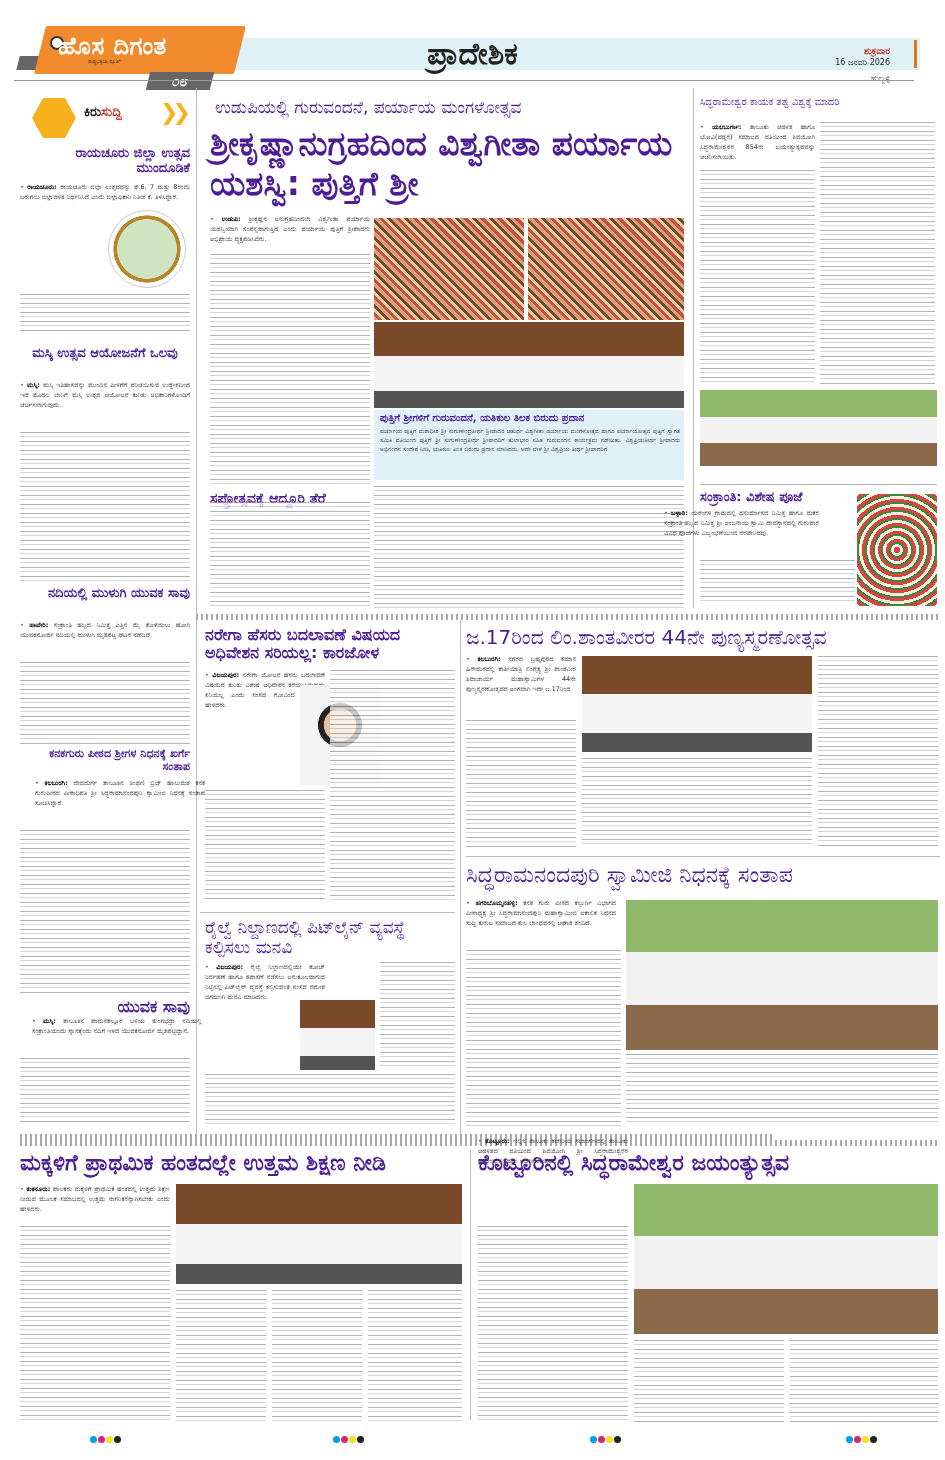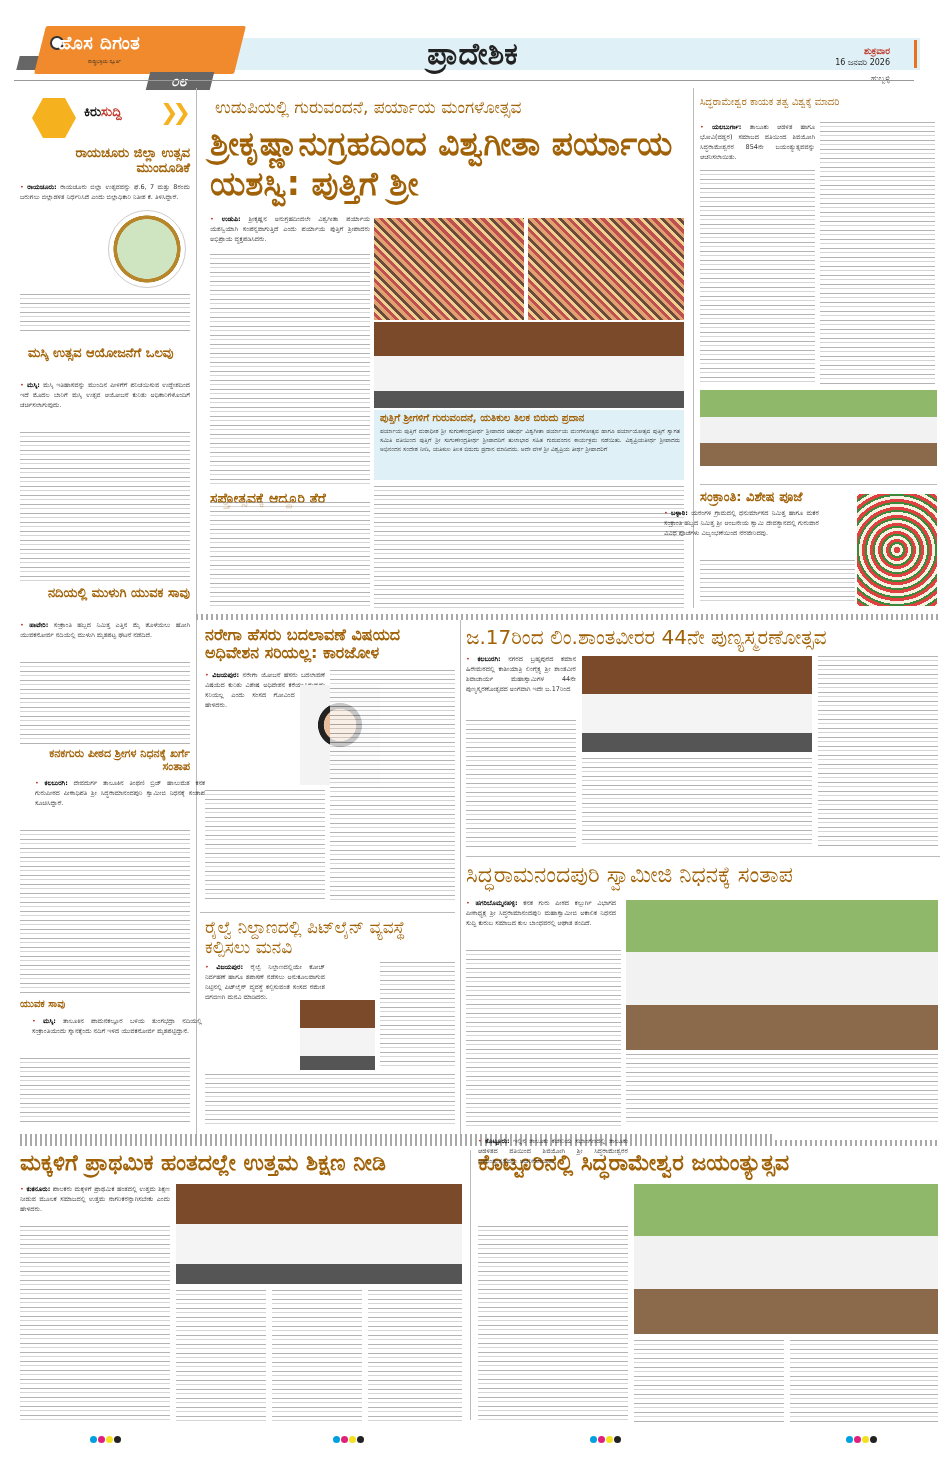--- a/index.html
+++ b/index.html
@@ -4,34 +4,34 @@
 <style>
   *{box-sizing:border-box;margin:0;padding:0}
   html,body{width:945px;height:1460px;background:#fff;overflow:hidden}
   body{position:relative;font-family:"DejaVu Sans",sans-serif;color:#111}
   .abs{position:absolute}
   
   .mast-band{left:120px;top:38px;width:800px;height:32px;background:#dff0f6}
   .mast-line{left:14px;top:80px;width:900px;height:1px;background:#999}
   .logo-box{left:40px;top:26px;width:200px;height:48px;background:#f08a2c;transform:skewX(-14deg);border-radius:2px}
   .logo-gray-l{left:18px;top:56px;width:40px;height:14px;background:#666;transform:skewX(-14deg)}
-  .logo-text{left:58px;top:32px;font-size:18px;font-weight:bold;color:#fff;letter-spacing:0.5px}
+  .logo-text{left:58px;top:32px;font-size:24px;font-weight:bold;color:#fff;letter-spacing:0.5px}
   .logo-sub{left:88px;top:58px;font-size:5px;color:#222}
   .page-no{left:148px;top:72px;width:64px;height:18px;background:#666;transform:skewX(-14deg);color:#fff;font-weight:bold;font-size:14px;text-align:center;line-height:18px}
   .globe{left:50px;top:36px;width:14px;height:14px;border-radius:50%;background:#fff;border:2px solid #333}
   .section-title{left:0;width:945px;top:36px;text-align:center;font-size:30px;font-weight:bold;color:#222}
   .day{left:830px;top:46px;font-size:9px;color:#c0392b;font-weight:bold;width:60px;text-align:right}
   .date{left:810px;top:58px;font-size:8px;color:#222;width:80px;text-align:right}
   .city{left:830px;top:74px;font-size:8px;color:#222;width:60px;text-align:right}
   .orange-tick{left:914px;top:40px;width:3px;height:28px;background:#e8731a}
   
   .vrule{width:1px;background:#bbb}
   .hrule{height:1px;background:#bbb}
   .dotrule{height:6px;background:repeating-linear-gradient(90deg,#aaa 0 2px,#fff 2px 5px)}
-  .head{font-weight:bold;color:#a16207;line-height:1.15}
+  .head{font-weight:bold;color:#4c1d95;line-height:1.15}
   .lead{font-size:6.5px;line-height:10px;color:#333;text-align:justify}
   .lead b{color:#000}
   .dot{color:#c0392b}
   .filler{background:repeating-linear-gradient(180deg,#9a9a9a 0 1px,#fff 1px 4px,#c8c8c8 4px 5px,#fff 5px 9px);opacity:.75}
   .photo{background:linear-gradient(135deg,#9c7a5a,#c9a67a 30%,#6f8fa8 60%,#d8c6a0)}
   .photo.crowd{background:repeating-linear-gradient(45deg,#e0a070 0 3px,#c05050 3px 6px,#f0d090 6px 9px,#6a4a3a 9px 12px)}
   .photo.people{background:linear-gradient(180deg,#8fb86a 0 35%,#f2f2f2 35% 70%,#8a6a4a 70%)}
   .photo.indoor{background:linear-gradient(180deg,#7a4a2a 0 40%,#f4f4f4 40% 80%,#555 80%)}
   .photo.portrait{background:radial-gradient(circle at 50% 40%,#e8c0a0 0 22%,#222 23% 30%,#f3f3f3 31%)}
   .photo.shrine{background:repeating-radial-gradient(circle at 50% 50%,#e04040 0 3px,#f8f0e0 3px 6px,#3a8a3a 6px 8px)}
@@ -70,33 +70,33 @@
 
 <div class="abs kiru-hex"></div>
 <div class="abs kiru-text"><span>ಕಿರು</span><span class="red">ಸುದ್ದಿ</span></div>
 <div class="abs chev">❯❯</div>
 
 <div class="abs head" style="left:20px;top:146px;width:170px;font-size:13px;text-align:right">ರಾಯಚೂರು ಜಿಲ್ಲಾ ಉತ್ಸವ ಮುಂದೂಡಿಕೆ</div>
 <div class="abs lead" style="left:20px;top:182px;width:170px"><span class="dot">•</span> <b>ರಾಯಚೂರು:</b> <span>ರಾಯಚೂರು ಜಿಲ್ಲಾ ಉತ್ಸವವನ್ನು ಫೆ.6, 7 ಮತ್ತು 8ರಂದು ಜರುಗಲು ಜಿಲ್ಲಾಡಳಿತ ನಿರ್ಧರಿಸಿದೆ ಎಂದು ಜಿಲ್ಲಾಧಿಕಾರಿ ನಿತೀಶ ಕೆ. ತಿಳಿಸಿದ್ದಾರೆ.</span></div>
 <div class="abs photo emblem" style="left:108px;top:210px;width:78px;height:78px"></div>
 <div class="abs filler" style="left:20px;top:294px;width:170px;height:40px"></div>
 
-<div class="abs head" style="left:28px;top:346px;width:170px;font-size:13px;text-align:left">ಮಸ್ಕಿ ಉತ್ಸವ ಆಯೋಜನೆಗೆ ಒಲವು</div>
+<div class="abs head" style="left:20px;top:346px;width:170px;font-size:13px;text-align:center">ಮಸ್ಕಿ ಉತ್ಸವ ಆಯೋಜನೆಗೆ ಒಲವು</div>
 <div class="abs lead" style="left:20px;top:380px;width:170px"><span class="dot">•</span> <b>ಮಸ್ಕಿ:</b> <span>ಮಸ್ಕಿ ಇತಿಹಾಸವನ್ನು ಮುಂದಿನ ಪೀಳಿಗೆಗೆ ಪರಿಚಯಿಸುವ ಉದ್ದೇಶದಿಂದ ಇದೆ ಮೊದಲ ಬಾರಿಗೆ ಮಸ್ಕಿ ಉತ್ಸವ ಆಯೋಜನೆ ಕುರಿತು ಅಧಿಕಾರಿಗಳೊಂದಿಗೆ ಚರ್ಚಿಸಲಾಗುವುದು.</span></div>
 <div class="abs filler" style="left:20px;top:432px;width:170px;height:150px"></div>
 
 <div class="abs head" style="left:20px;top:586px;width:170px;font-size:13px;text-align:right">ನದಿಯಲ್ಲಿ ಮುಳುಗಿ ಯುವಕ ಸಾವು</div>
 <div class="abs lead" style="left:20px;top:620px;width:170px"><span class="dot">•</span> <b>ಹಾವೇರಿ:</b> <span>ಸಂಕ್ರಾಂತಿ ಹಬ್ಬದ ನಿಮಿತ್ತ ಎತ್ತಿನ ಮೈ ತೊಳೆಯಲು ಹೋಗಿ ಯುವಕನೋರ್ವ ನದಿಯಲ್ಲಿ ಮುಳುಗಿ ಮೃತಪಟ್ಟ ಘಟನೆ ನಡೆದಿದೆ.</span></div>
 <div class="abs filler" style="left:20px;top:662px;width:170px;height:82px"></div>
 
 <div class="abs head" style="left:20px;top:748px;width:170px;font-size:11px;text-align:right">ಕನಕಗುರು ಪೀಠದ ಶ್ರೀಗಳ ನಿಧನಕ್ಕೆ ಖರ್ಗೆ ಸಂತಾಪ</div>
 <div class="abs lead" style="left:35px;top:778px;width:170px"><span class="dot">•</span> <b>ಕಲಬುರಗಿ:</b> <span>ದೇವದುರ್ಗ ತಾಲೂಕಿನ ತಿಂಥಣಿ ಬ್ರಿಜ್ ಹಾಲುಮತ ಕನಕ ಗುರುಪೀಠದ ಪೀಠಾಧಿಪತಿ ಶ್ರೀ ಸಿದ್ಧರಾಮಾನಂದಪುರಿ ಸ್ವಾಮೀಜಿ ನಿಧನಕ್ಕೆ ಸಂತಾಪ ಸೂಚಿಸಿದ್ದಾರೆ.</span></div>
 <div class="abs filler" style="left:20px;top:830px;width:170px;height:165px"></div>
 
-<div class="abs head" style="left:20px;top:998px;width:170px;font-size:10px;">ಯುವಕ ಸಾವು</div>
+<div class="abs head" style="left:20px;top:998px;width:170px;font-size:16px;text-align:right">ಯುವಕ ಸಾವು</div>
 <div class="abs lead" style="left:32px;top:1016px;width:170px"><span class="dot">•</span> <b>ಮಸ್ಕಿ:</b> <span>ತಾಲೂಕಿನ ಪಾಮನಕಲ್ಲೂರ ಬಳಿಯ ತುಂಗಭದ್ರಾ ನದಿಯಲ್ಲಿ ಸಂಕ್ರಾಂತಿಯಂದು ಸ್ನಾನಕ್ಕೆಂದು ನದಿಗೆ ಇಳಿದ ಯುವಕನೋರ್ವ ಮೃತಪಟ್ಟಿದ್ದಾನೆ.</span></div>
 <div class="abs filler" style="left:20px;top:1058px;width:170px;height:66px"></div>
 <div class="abs dotrule" style="left:20px;top:1134px;width:755px"></div>
 
 <div class="abs head" style="left:215px;top:98px;width:470px;font-size:17px;font-weight:normal">ಉಡುಪಿಯಲ್ಲಿ ಗುರುವಂದನೆ, ಪರ್ಯಾಯ ಮಂಗಳೋತ್ಸವ</div>
 <div class="abs head" style="left:210px;top:124px;width:480px;font-size:33px;line-height:40px">ಶ್ರೀಕೃಷ್ಣಾನುಗ್ರಹದಿಂದ ವಿಶ್ವಗೀತಾ ಪರ್ಯಾಯ ಯಶಸ್ವಿ: ಪುತ್ತಿಗೆ ಶ್ರೀ</div>
 <div class="abs lead" style="left:210px;top:214px;width:160px"><span class="dot">•</span> <b>ಉಡುಪಿ:</b> <span>ಶ್ರೀಕೃಷ್ಣನ ಅನುಗ್ರಹದಿಂದಲೇ ವಿಶ್ವಗೀತಾ ಪರ್ಯಾಯ ಯಶಸ್ವಿಯಾಗಿ ಸಂಪನ್ನವಾಗುತ್ತಿದೆ ಎಂದು ಪರ್ಯಾಯ ಪುತ್ತಿಗೆ ಶ್ರೀಪಾದರು ಅಭಿಪ್ರಾಯ ವ್ಯಕ್ತಪಡಿಸಿದರು.</span></div>
 <div class="abs filler" style="left:210px;top:254px;width:160px;height:230px"></div>
 <div class="abs head" style="left:210px;top:490px;width:160px;font-size:14px">ಸಪ್ತೋತ್ಸವಕ್ಕೆ ಆದ್ದೂರಿ ತೆರೆ</div>
 <div class="abs filler" style="left:210px;top:502px;width:160px;height:106px"></div>

